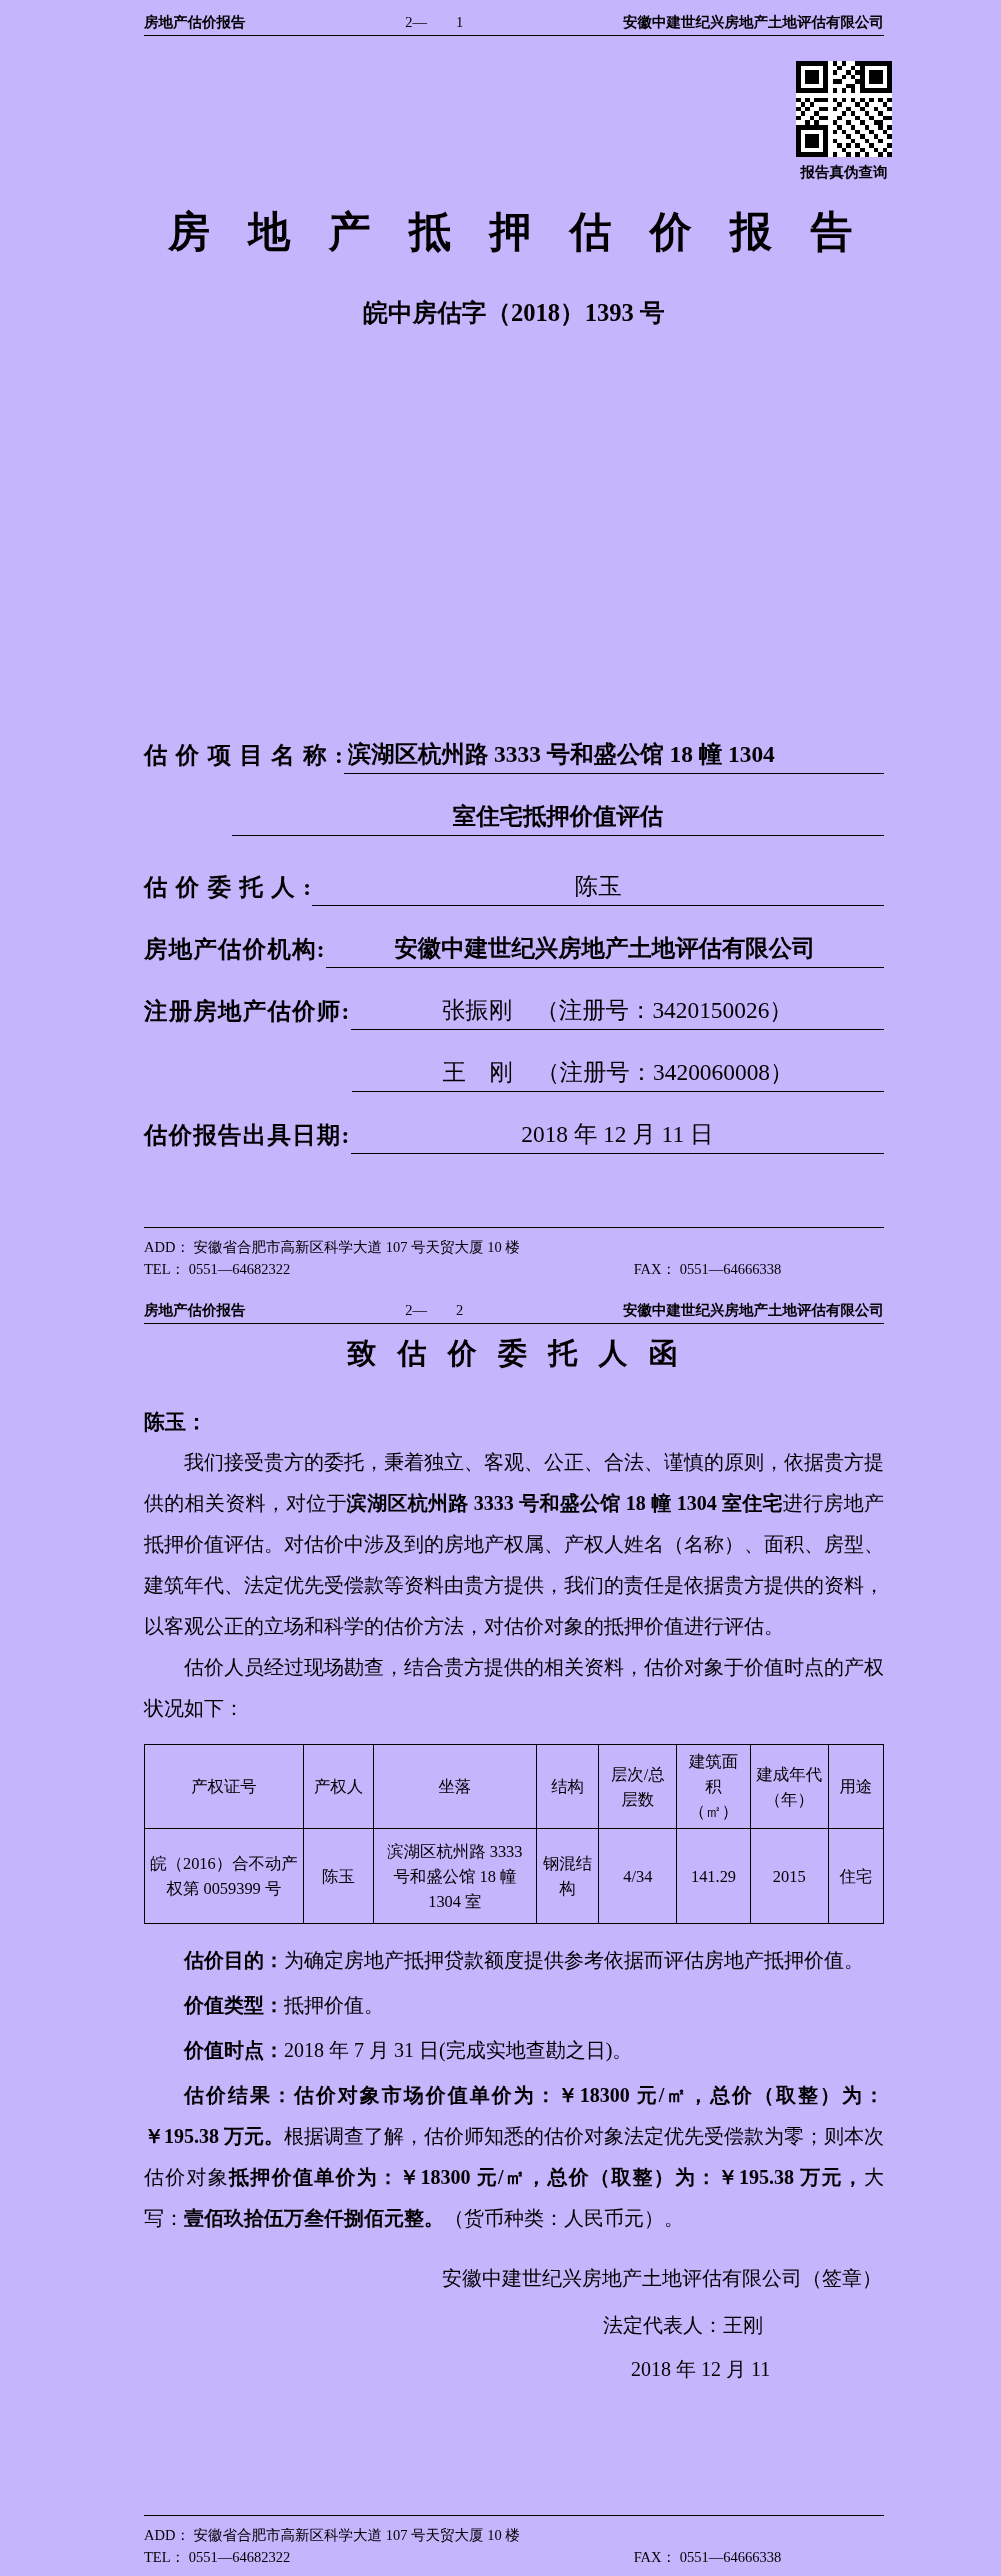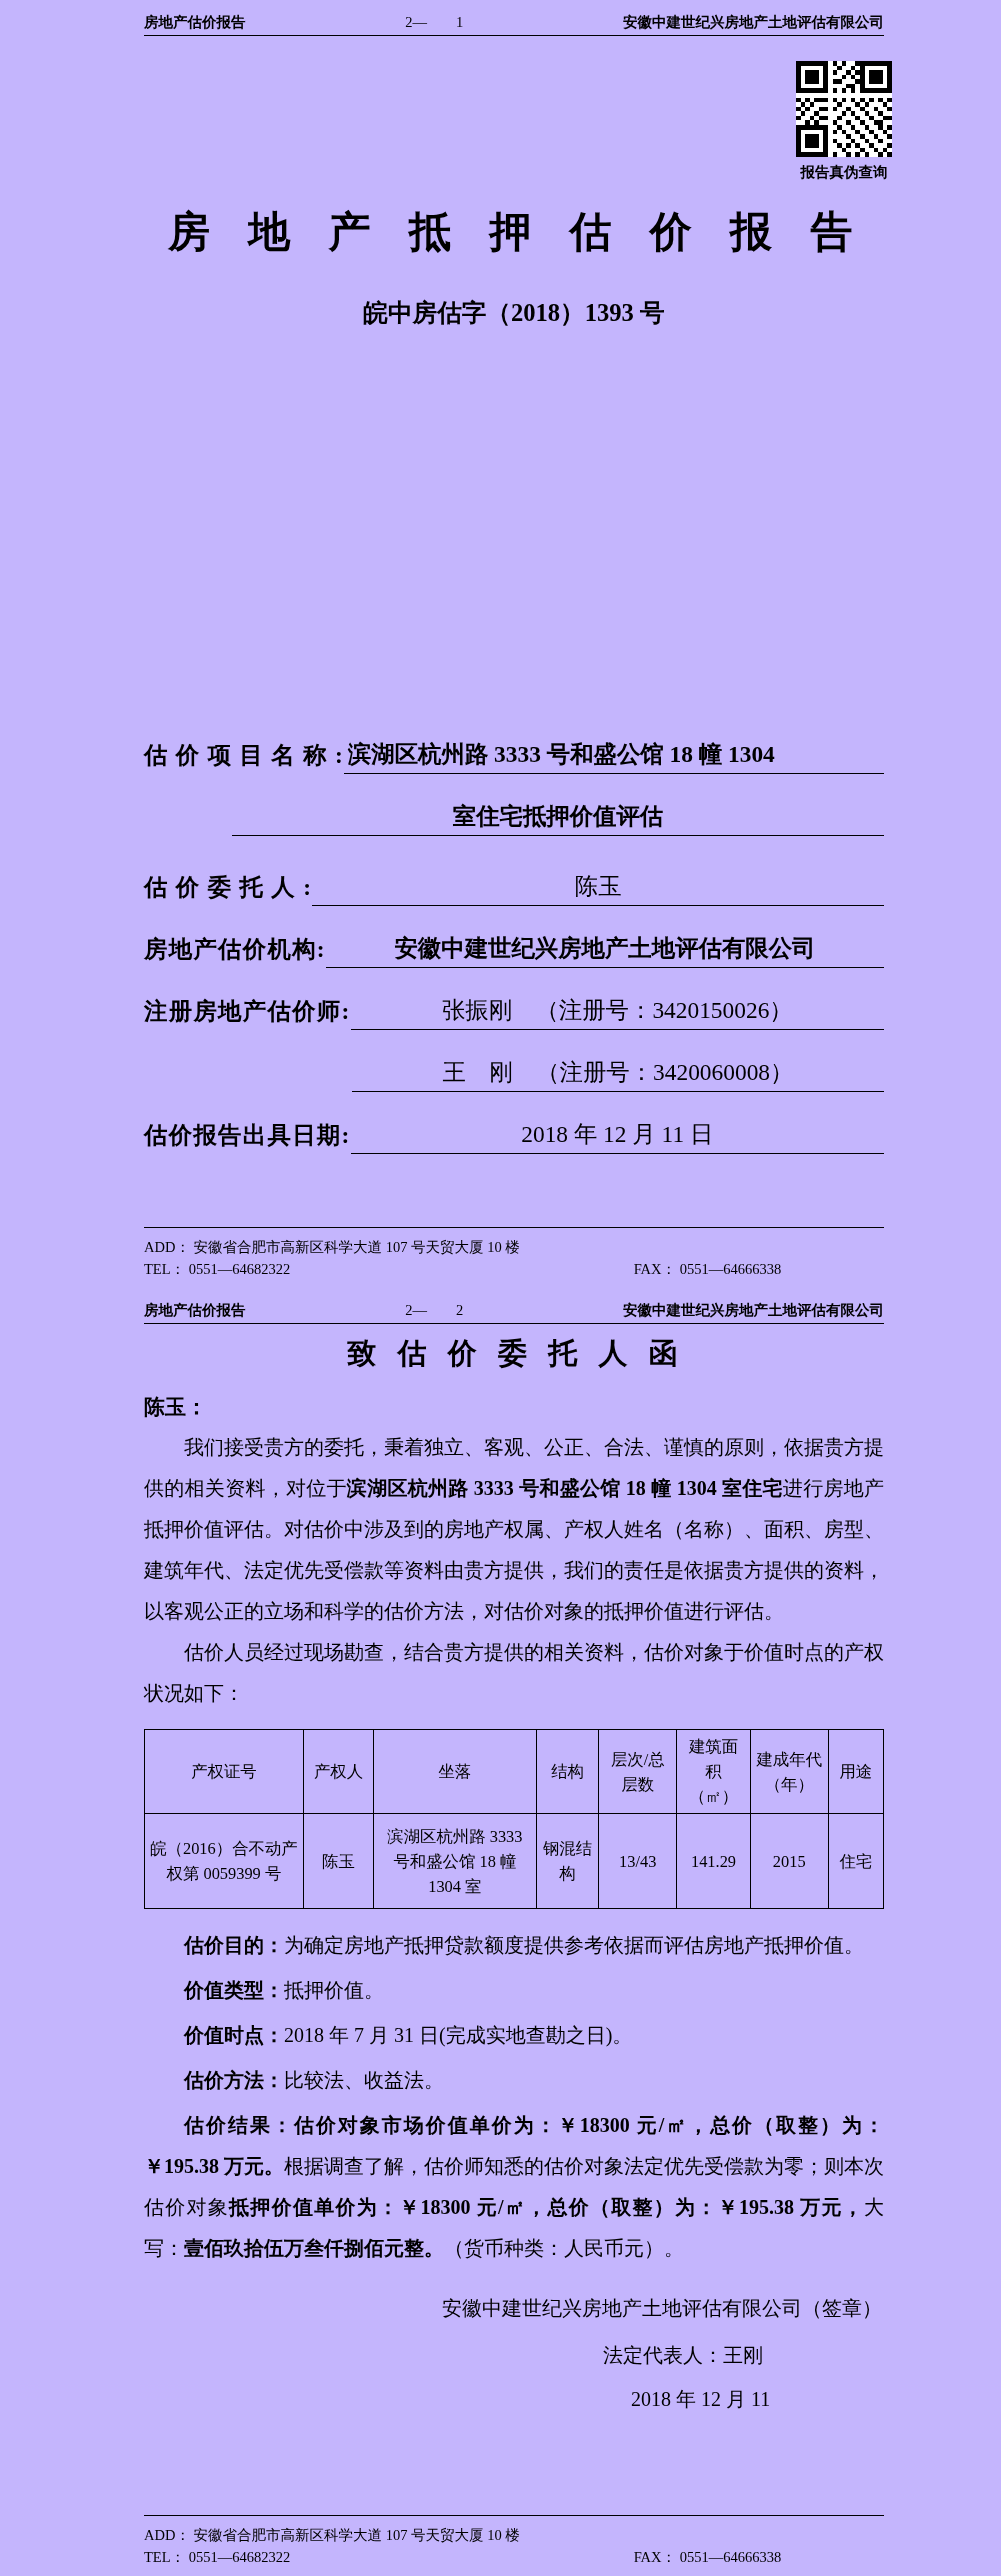--- a/index.html
+++ b/index.html
@@ -50,21 +50,21 @@
   .indent-cont { margin-left:88px; }
   .appr-indent { margin-left:208px; }
   .row-gap { margin-bottom:32px; }
 
   
   .letter-title {
     margin-top:8.8px; text-align:center;
     font-size:29px; line-height:1.3; font-weight:bold;
     letter-spacing:3.2px; word-spacing:7.6px; white-space:nowrap;
   }
-  .salutation { margin-top:15px; font-size:21px; line-height:40px; font-weight:bold; }
+  .salutation { margin-top:30px; font-size:21px; line-height:40px; font-weight:bold; }
   .body-para { font-size:20px; line-height:41px; text-align:justify; text-indent:40px; }
   .props-table {
     width:100%; border-collapse:collapse; table-layout:fixed;
     margin:15px 0 16.4px; font-size:16.4px; line-height:25px;
   }
   .props-table th, .props-table td {
     border:1.3px solid #000; text-align:center; vertical-align:middle;
     padding:3.8px 3.8px; font-weight:normal; overflow:hidden;
   }
   .props-table th { height:60px; }
@@ -177,35 +177,34 @@
         <th>建成年代（年）</th>
         <th>用途</th>
       </tr>
     </thead>
     <tbody>
       <tr>
         <td>皖（2016）合不动产权第 0059399 号</td>
         <td>陈玉</td>
         <td>滨湖区杭州路 3333 号和盛公馆 18 幢 1304 室</td>
         <td>钢混结构</td>
-        <td>13/43</td>
+        <td>4/34</td>
         <td>141.29</td>
         <td>2015</td>
         <td>住宅</td>
       </tr>
     </tbody>
   </table>
 
   <p class="item-para"><span class="b">估价目的：</span><span>为确定房地产抵押贷款额度提供参考依据而评估房地产抵押价值。</span></p>
 
   <p class="item-para"><span class="b">价值类型：</span><span>抵押价值。</span></p>
 
   <p class="item-para"><span class="b">价值时点：</span><span>2018 年 7 月 31 日(完成实地查勘之日)。</span></p>
 
-  <p class="item-para"><span class="b">估价方法：</span><span>比较法、收益法。</span></p>
 
   <p class="item-para"><span class="b">估价结果：</span><span class="b">估价对象市场价值单价为：￥18300 元/㎡，总价（取整）为：￥195.38 万元。</span><span>根据调查了解，估价师知悉的估价对象法定优先受偿款为零；则本次估价对象</span><span class="b">抵押价值单价为：￥18300 元/㎡，总价（取整）为：￥195.38 万元，</span><span>大写：</span><span class="b">壹佰玖拾伍万叁仟捌佰元整。</span><span>（货币种类：人民币元）。</span></p>
 
 
   <div class="signature">
     <div class="sig-company">安徽中建世纪兴房地产土地评估有限公司（签章）</div>
     <div class="sig-rep">法定代表人：王刚</div>
     <div class="sig-date">2018 年 12 月 11</div>
   </div>
 

